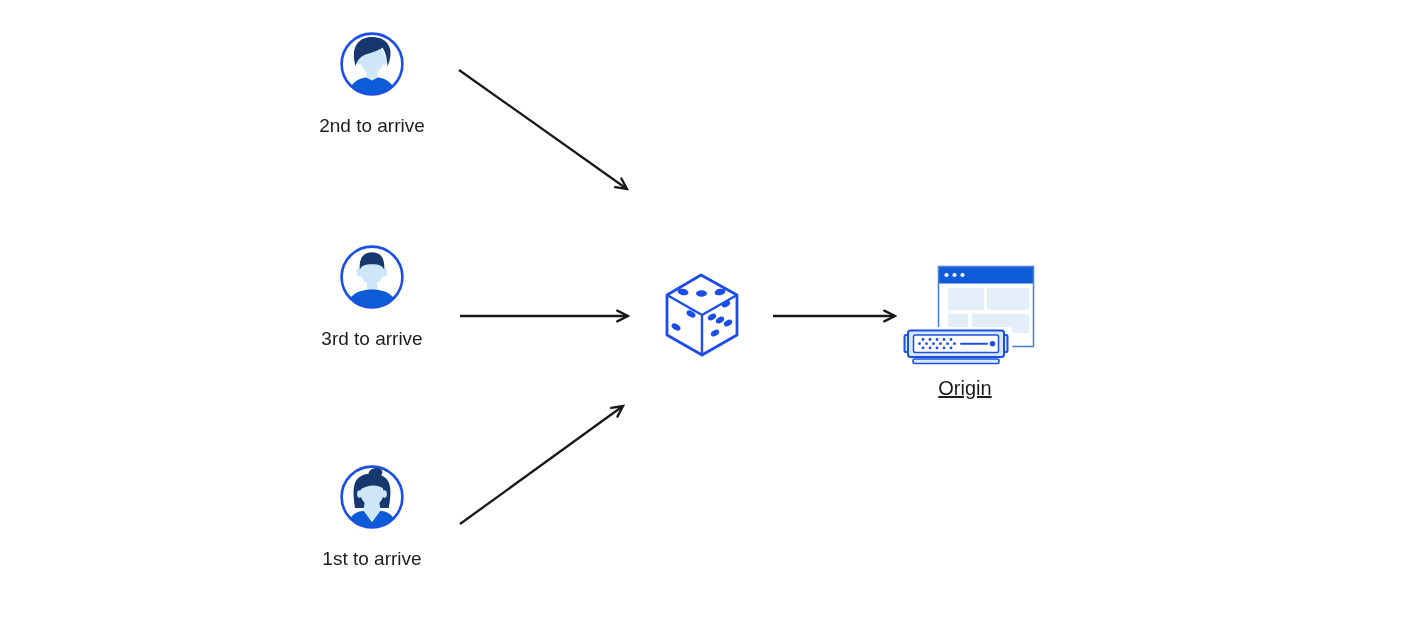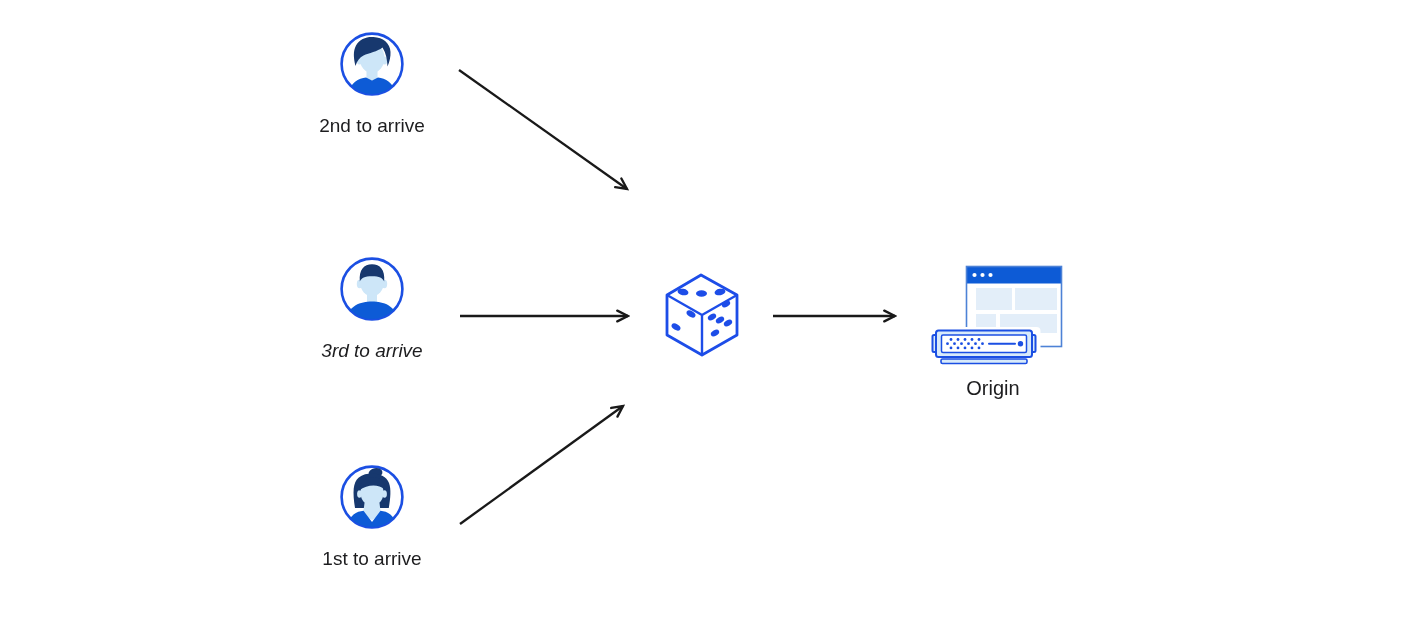--- a/index.html
+++ b/index.html
@@ -80,21 +80,21 @@
         <ellipse class="skin" cx="45.7" cy="29.5" rx="2.6" ry="4"></ellipse>
         <rect class="skin" x="27.5" y="34" width="11" height="15"></rect>
         <path class="shirt" d="M8.5,66 C10,52.5 19,47.2 27,46.6 L33,49.5 L39,46.6 C47,47.2 56,52.5 57.5,66 Z"></path>
         <ellipse class="skin" cx="33" cy="27" rx="12.5" ry="14.8"></ellipse>
         <path class="hair" d="M16.5,35 C14.5,27 14,20 17,14.5 C20.5,8 27.5,5.5 34.5,6 C44,6.5 51,12 51.5,21 C51.7,25.5 50.7,30.5 48.5,35.5 C48.2,29 47.2,22.5 43.5,16.5 C38.5,20.5 30,22 24.5,24.5 C20.5,26.5 18,30 16.5,35 Z"></path>
       </g>
     </svg>
     <div class="node-label">2nd to arrive</div>
   </div>
 
-  <div class="node" style="left:272px;top:256px;width:200px;font-style:italic;">
+  <div class="node" style="left:272px;top:244px;width:200px;">
     <svg width="66" height="66" viewBox="0 0 66 66">
       <defs>
           <clipPath id="clip-b">
             <circle cx="33" cy="33" r="30"></circle>
           </clipPath>
         </defs>
       <circle class="ring" cx="33" cy="33" r="30.4"></circle>
       <g clip-path="url(#clip-b)">
         <ellipse class="skin" cx="20.6" cy="28" rx="2.8" ry="4.2"></ellipse>
         <ellipse class="skin" cx="45.4" cy="28" rx="2.8" ry="4.2"></ellipse>
@@ -142,21 +142,21 @@
       <ellipse class="pip" cx="12" cy="61" rx="4.8" ry="3" transform="rotate(30 12 61)"></ellipse>
 
       <ellipse class="pip" cx="62" cy="38" rx="4.5" ry="2.8" transform="rotate(-30 62 38)"></ellipse>
       <ellipse class="pip" cx="48" cy="51" rx="4.5" ry="2.8" transform="rotate(-30 48 51)"></ellipse>
       <ellipse class="pip" cx="56" cy="54" rx="4.5" ry="2.8" transform="rotate(-30 56 54)"></ellipse>
       <ellipse class="pip" cx="64" cy="57" rx="4.5" ry="2.8" transform="rotate(-30 64 57)"></ellipse>
       <ellipse class="pip" cx="51" cy="67" rx="4.5" ry="2.8" transform="rotate(-30 51 67)"></ellipse>
     </svg>
   </div>
 
-  <div class="node" style="left:913px;top:258px;width:160px;">
+  <div class="node" style="left:885px;top:258px;width:160px;text-decoration:underline;">
     <svg width="140" height="110" viewBox="0 0 140 110" style="margin-left:5px;">
 
       <rect class="win-fill" x="40.5" y="8.5" width="95" height="80"></rect>
       <rect class="titlebar" x="40.5" y="8.5" width="95" height="17"></rect>
       <circle class="win-dot" cx="48.5" cy="17" r="2.1"></circle>
       <circle class="win-dot" cx="56.5" cy="17" r="2.1"></circle>
       <circle class="win-dot" cx="64.5" cy="17" r="2.1"></circle>
       <rect class="block" x="50" y="30" width="36" height="22"></rect>
       <rect class="block" x="89" y="30" width="42" height="22"></rect>
       <rect class="block" x="50" y="56" width="20" height="19"></rect>

